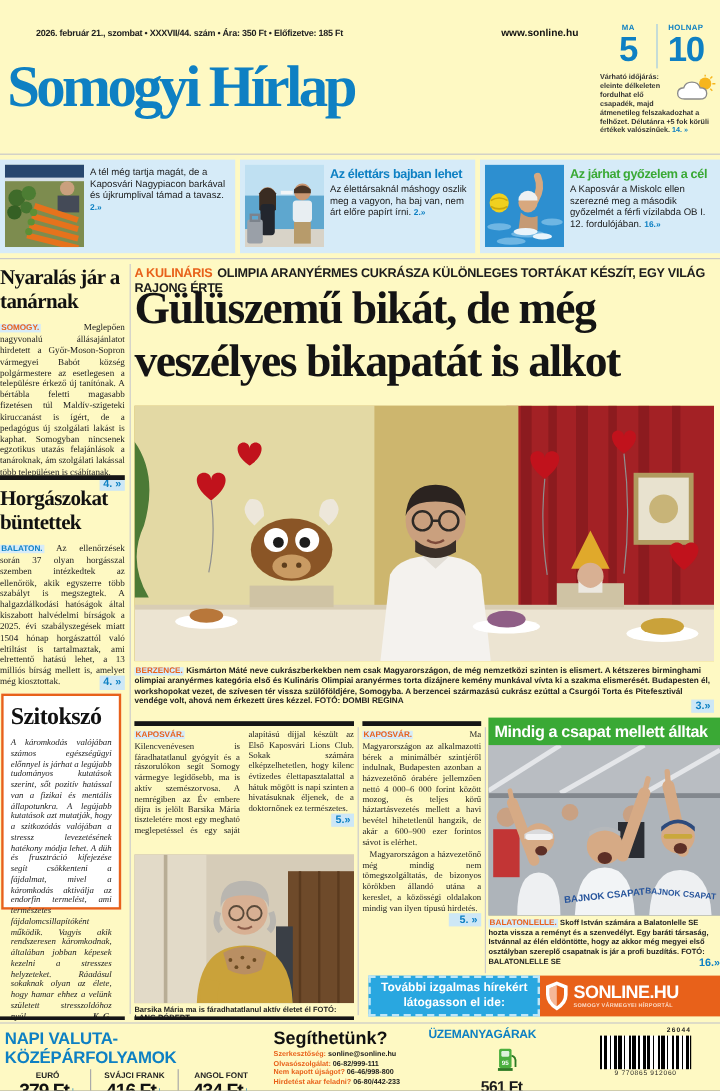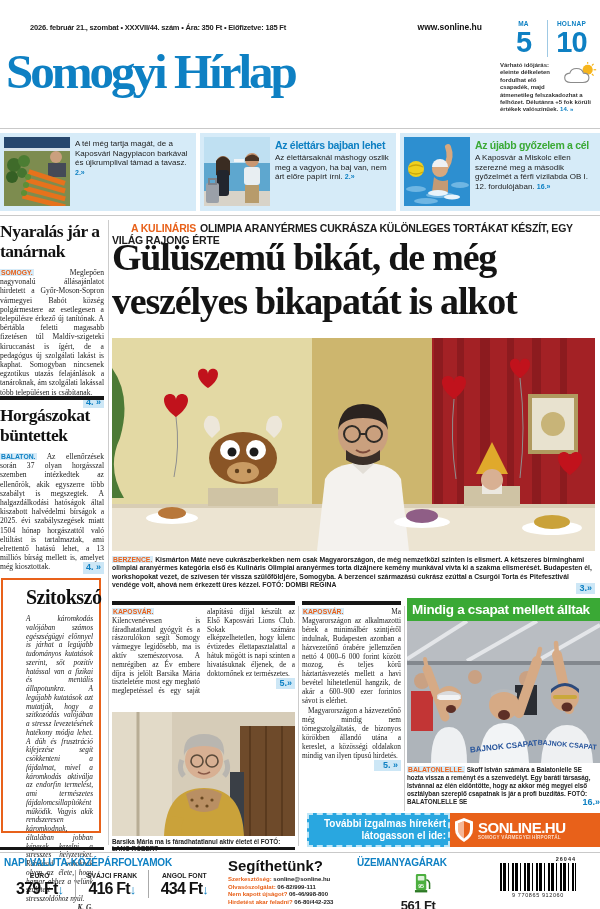--- a/index.html
+++ b/index.html
@@ -1,16 +1,16 @@
 <!DOCTYPE html>
 <html><head>
 <meta charset="utf-8">
 <style>
   html,body{margin:0;padding:0;background:#888;}
-  #page{position:relative;width:600px;height:909px;background:#ffffff;overflow:hidden;
+  #page{position:relative;width:600px;height:909px;background:#fef9c3;overflow:hidden;
         font-family:"Liberation Sans","DejaVu Sans",sans-serif;color:#1c1c1c;}
   .serif{font-family:"Liberation Serif","DejaVu Serif",serif;}
 
   
   .dateline{position:absolute;top:23px;left:30px;font-size:7.5px;font-weight:bold;color:#222;letter-spacing:-.2px;}
   .website{position:absolute;top:22px;right:118px;font-size:8.5px;font-weight:bold;color:#111;text-align:right;}
   .masthead{position:absolute;top:26px;left:6px;width:500px;font-family:"Liberation Serif","DejaVu Serif",serif;
             font-weight:bold;font-size:49px;line-height:92px;color:#0e80c3;letter-spacing:-3px;white-space:nowrap;}
   .weather{position:absolute;top:20px;right:3px;width:97px;}
   .wx-row{display:flex;align-items:flex-start;}
@@ -38,28 +38,28 @@
   .lc-art{position:absolute;left:0;width:104px;}
   .lc-h{font-size:17.5px;line-height:19.5px;font-weight:bold;letter-spacing:-.5px;color:#111;margin:0 0 7px 0;}
   .body-sm{font-size:7.6px;line-height:9.2px;text-align:justify;font-family:"Liberation Serif","DejaVu Serif",serif;color:#222;}
   .tag{font-family:"Liberation Sans","DejaVu Sans",sans-serif;font-weight:bold;font-size:6.8px;background:#d6ebf8;padding:0 1px;}
   .tag.orange{color:#e8611a;} .tag.blue{color:#0e80c3;}
   .pageref{display:inline-block;background:#cde7f6;color:#0e80c3;font-family:"Liberation Sans","DejaVu Sans",sans-serif;
            font-weight:bold;font-size:9px;padding:1px 3px;float:right;}
   .bar{position:absolute;height:4px;background:#161616;}
 
   
-  .opinion{position:absolute;left:1px;top:578px;width:100px;height:255px;border:2px solid #e8611a;background:#fff;padding:6px 6px 4px 23px;box-sizing:border-box;}
+  .opinion{position:absolute;left:1px;top:578px;width:100px;height:180px;border:2px solid #e8611a;background:#fff;padding:6px 6px 4px 6px;box-sizing:border-box;}
   .op-h{font-size:20px;font-weight:bold;letter-spacing:-.5px;margin:0 0 6px 0;color:#111;}
   .op-b{font-size:7.3px;line-height:8.75px;font-style:italic;text-align:justify;font-family:"Liberation Serif","DejaVu Serif",serif;color:#222;}
   .op-a{font-weight:bold;font-style:italic;float:right;font-size:7.3px;font-family:"Liberation Serif","DejaVu Serif",serif;}
 
   
   .kicker{position:absolute;left:112px;top:222px;width:488px;font-size:10.5px;font-weight:bold;letter-spacing:-.2px;}
-  .k-tag{color:#e8611a;margin-right:4px;margin-left:19px;}
+  .k-tag{color:#e8611a;margin-right:4px;}
   .main-h{position:absolute;left:112px;top:235px;width:488px;font-size:38px;line-height:44px;font-weight:bold;
           letter-spacing:-1.2px;color:#141414;margin:0;}
   .main-photo{position:absolute;left:112px;top:338px;width:483px;height:213px;overflow:hidden;background:#d9c37c;}
   .main-cap{position:absolute;left:112px;top:556px;width:483px;font-size:6.8px;line-height:8.4px;font-weight:bold;color:#222;}
   .main-cap .pageref{margin-top:2px;}
 
   
   .doc{position:absolute;left:112px;top:608px;width:183px;}
   .doc-h{font-size:21px;line-height:23px;font-weight:bold;letter-spacing:-.6px;margin:0 0 8px 0;color:#111;}
   .doc-body{column-count:2;column-gap:7px;font-size:7.3px;line-height:8.8px;text-align:justify;
@@ -74,29 +74,29 @@
 
   .sports{position:absolute;left:407px;top:598px;width:193px;}
   .sports-h{background:#3aa935;color:#fff;font-size:13.5px;font-weight:bold;letter-spacing:-.3px;padding:4px 5px;margin:0;}
   .sports-photo{width:193px;height:142px;overflow:hidden;background:#9aa2a8;}
   .sports-cap{margin-top:3px;font-size:6.3px;line-height:8px;font-weight:bold;color:#222;}
   .sports-cap .pageref{background:none;font-size:9px;padding:0;}
 
   
   .banner{position:absolute;left:307px;top:813px;width:293px;height:34px;display:flex;}
   .banner-blue{flex:1;background:#29a7e0;border:2px dashed #bfe6f7;display:flex;align-items:center;justify-content:center;
-               color:#fff;font-weight:bold;font-size:10px;text-align:right;line-height:12px;padding:0 2px;}
+               color:#fff;font-weight:bold;font-size:10px;text-align:center;line-height:12px;padding:0 2px;}
   .banner-orange{width:142px;background:#e8611a;display:flex;align-items:center;padding:0 4px;}
   .logo-txt{color:#fff;font-weight:bold;font-size:15px;letter-spacing:-.5px;line-height:14px;}
   .logo-sub{color:#fbd9c4;font-size:4.6px;font-weight:bold;letter-spacing:.2px;}
 
   
   .footer-line{position:absolute;top:852px;left:0;width:600px;height:1px;background:#c9c9c9;}
   .fx{position:absolute;top:857px;left:4px;width:216px;}
-  .fx-title{color:#0e80c3;font-weight:bold;font-size:10px;letter-spacing:-.2px;margin-bottom:2px;}
+  .fx-title{color:#0e80c3;font-weight:bold;font-size:14px;letter-spacing:-.2px;margin-bottom:2px;}
   .fx-row{display:flex;}
   .fx-cell{width:72px;text-align:center;border-right:1px solid #aaa;}
   .fx-cell:last-child{border-right:none;}
   .fx-label{font-size:6.8px;font-weight:bold;color:#222;margin:2px 0 1px 0;}
   .fx-val{font-size:16px;font-weight:bold;letter-spacing:-.8px;color:#111;white-space:nowrap;}
   .fx-val .arr{color:#0e80c3;font-size:13px;font-weight:bold;}
 
   .help{position:absolute;top:857px;left:228px;width:120px;}
   .help-title{font-size:15px;font-weight:bold;color:#111;margin-bottom:2px;}
   .help-line{font-size:6px;line-height:7.6px;font-weight:bold;}
@@ -222,21 +222,21 @@
         <path d="M30 40 q6 6 14 3 l0 12 -16 0 z" fill="#c59a74"></path>
         <circle cx="12" cy="32" r="8" fill="#f0d01f"></circle>
         <path d="M5 30 q7 -4 14 0 M5 35 q7 4 14 0" stroke="#caa80c" stroke-width="1.4" fill="none"></path>
         <g fill="#e9f4fb">
             <ellipse cx="34" cy="56" rx="10" ry="3"></ellipse>
             <ellipse cx="48" cy="60" rx="8" ry="2.6"></ellipse>
           </g>
       </svg>
     </div>
     <div class="tx">
-      <div class="t-title t-green">Az újabb győzelem a cél</div>
+      <div class="t-title t-green">Az járhat győzelem a cél</div>
       <div class="t-body"><span>A Kaposvár a Miskolc ellen szerezné meg a második győzelmét a férfi vízilabda OB I. 12. fordulójában.</span>
         <span class="t-ref">16.»</span></div>
     </div>
   </div>
 
   <div class="hairline" style="top:215px"></div>
   <div class="vline" style="left:108px;top:220px;height:625px"></div>
 
   <div class="lc-art" style="top:222px">
     <h2 class="lc-h serif">Nyaralás jár a tanárnak</h2>

